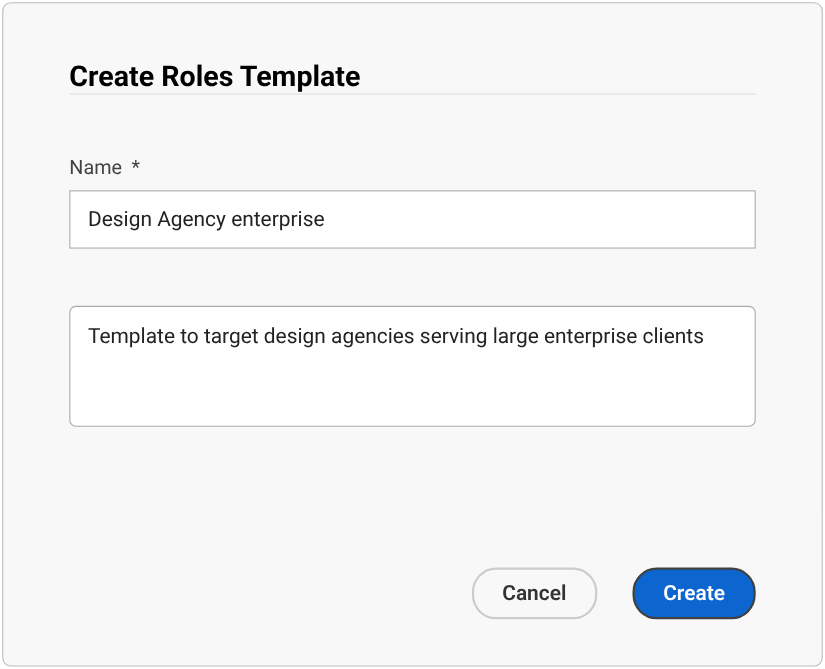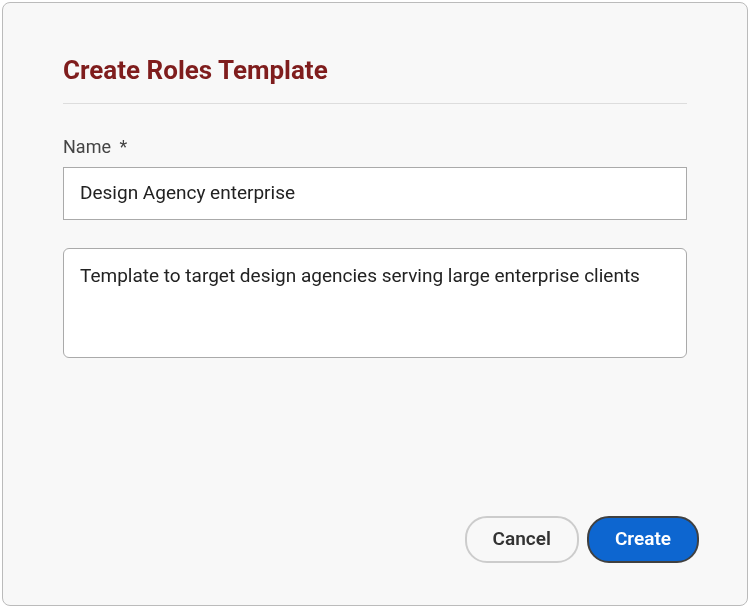--- a/index.html
+++ b/index.html
@@ -22,30 +22,30 @@
       border: 1px solid #bbb;
       border-radius: 8px;
       padding: 52px 60px 40px 60px;
       display: flex;
       flex-direction: column;
       position: relative;
     }
     .dialog-title {
       font-size: 26px;
       font-weight: 700;
-      color: #7f1d1d;
-      margin-bottom: 18px;
+      color: #000000;
     }
     .divider {
       border: none;
       border-top: 1px solid #ddd;
       margin-bottom: 32px;
     }
     .field-group {
       margin-bottom: 28px;
+      margin-top: 24px;
     }
     .field-label {
       display: block;
       font-size: 18px;
       color: #444;
       margin-bottom: 10px;
       font-weight: 400;
     }
     .required-mark {
       margin-left: 4px;
@@ -70,23 +70,23 @@
       border: 1px solid #aaa;
       border-radius: 6px;
       font-family: inherit;
       line-height: 1.6;
       resize: none;
       height: 110px;
     }
     .button-row {
       position: absolute;
       bottom: 42px;
-      right: 48px;
+      right: 60px;
       display: flex;
-      gap: 8px;
+      gap: 32px;
       align-items: center;
     }
     .btn {
       padding: 10px 26px;
       font-size: 19px;
       font-weight: 600;
       border-radius: 22px;
       cursor: pointer;
       font-family: inherit;
       line-height: 1.2;

